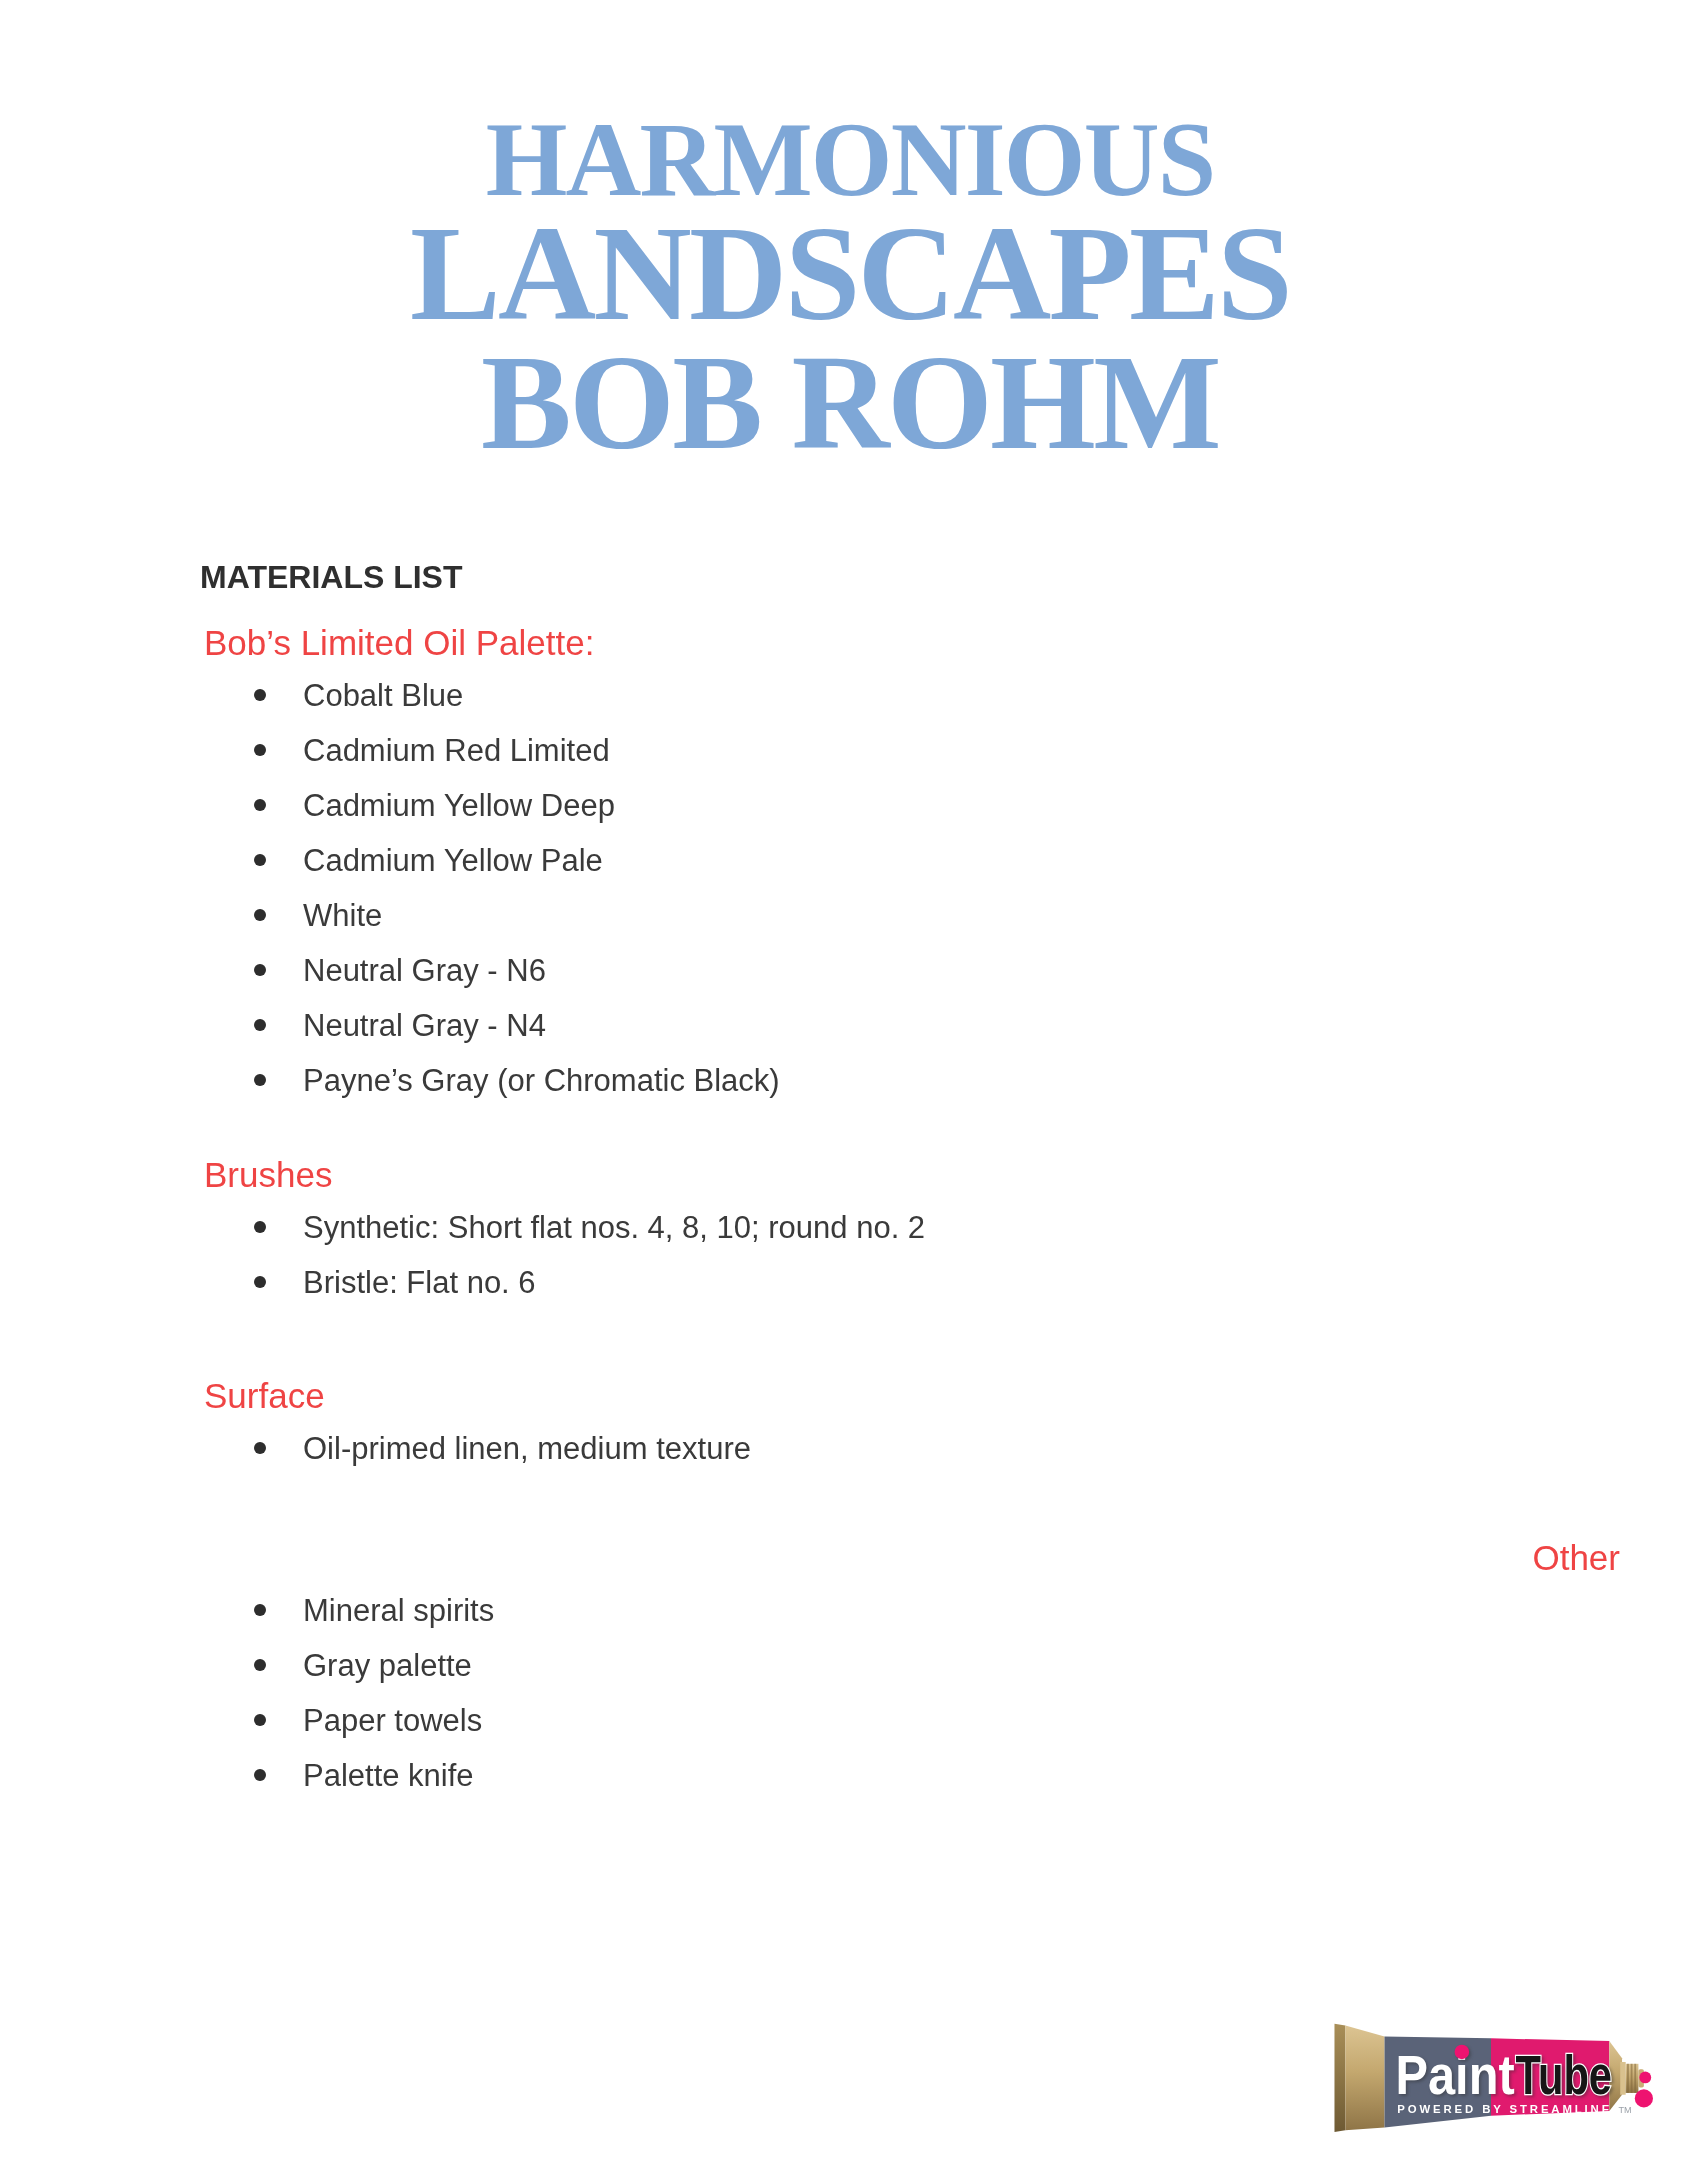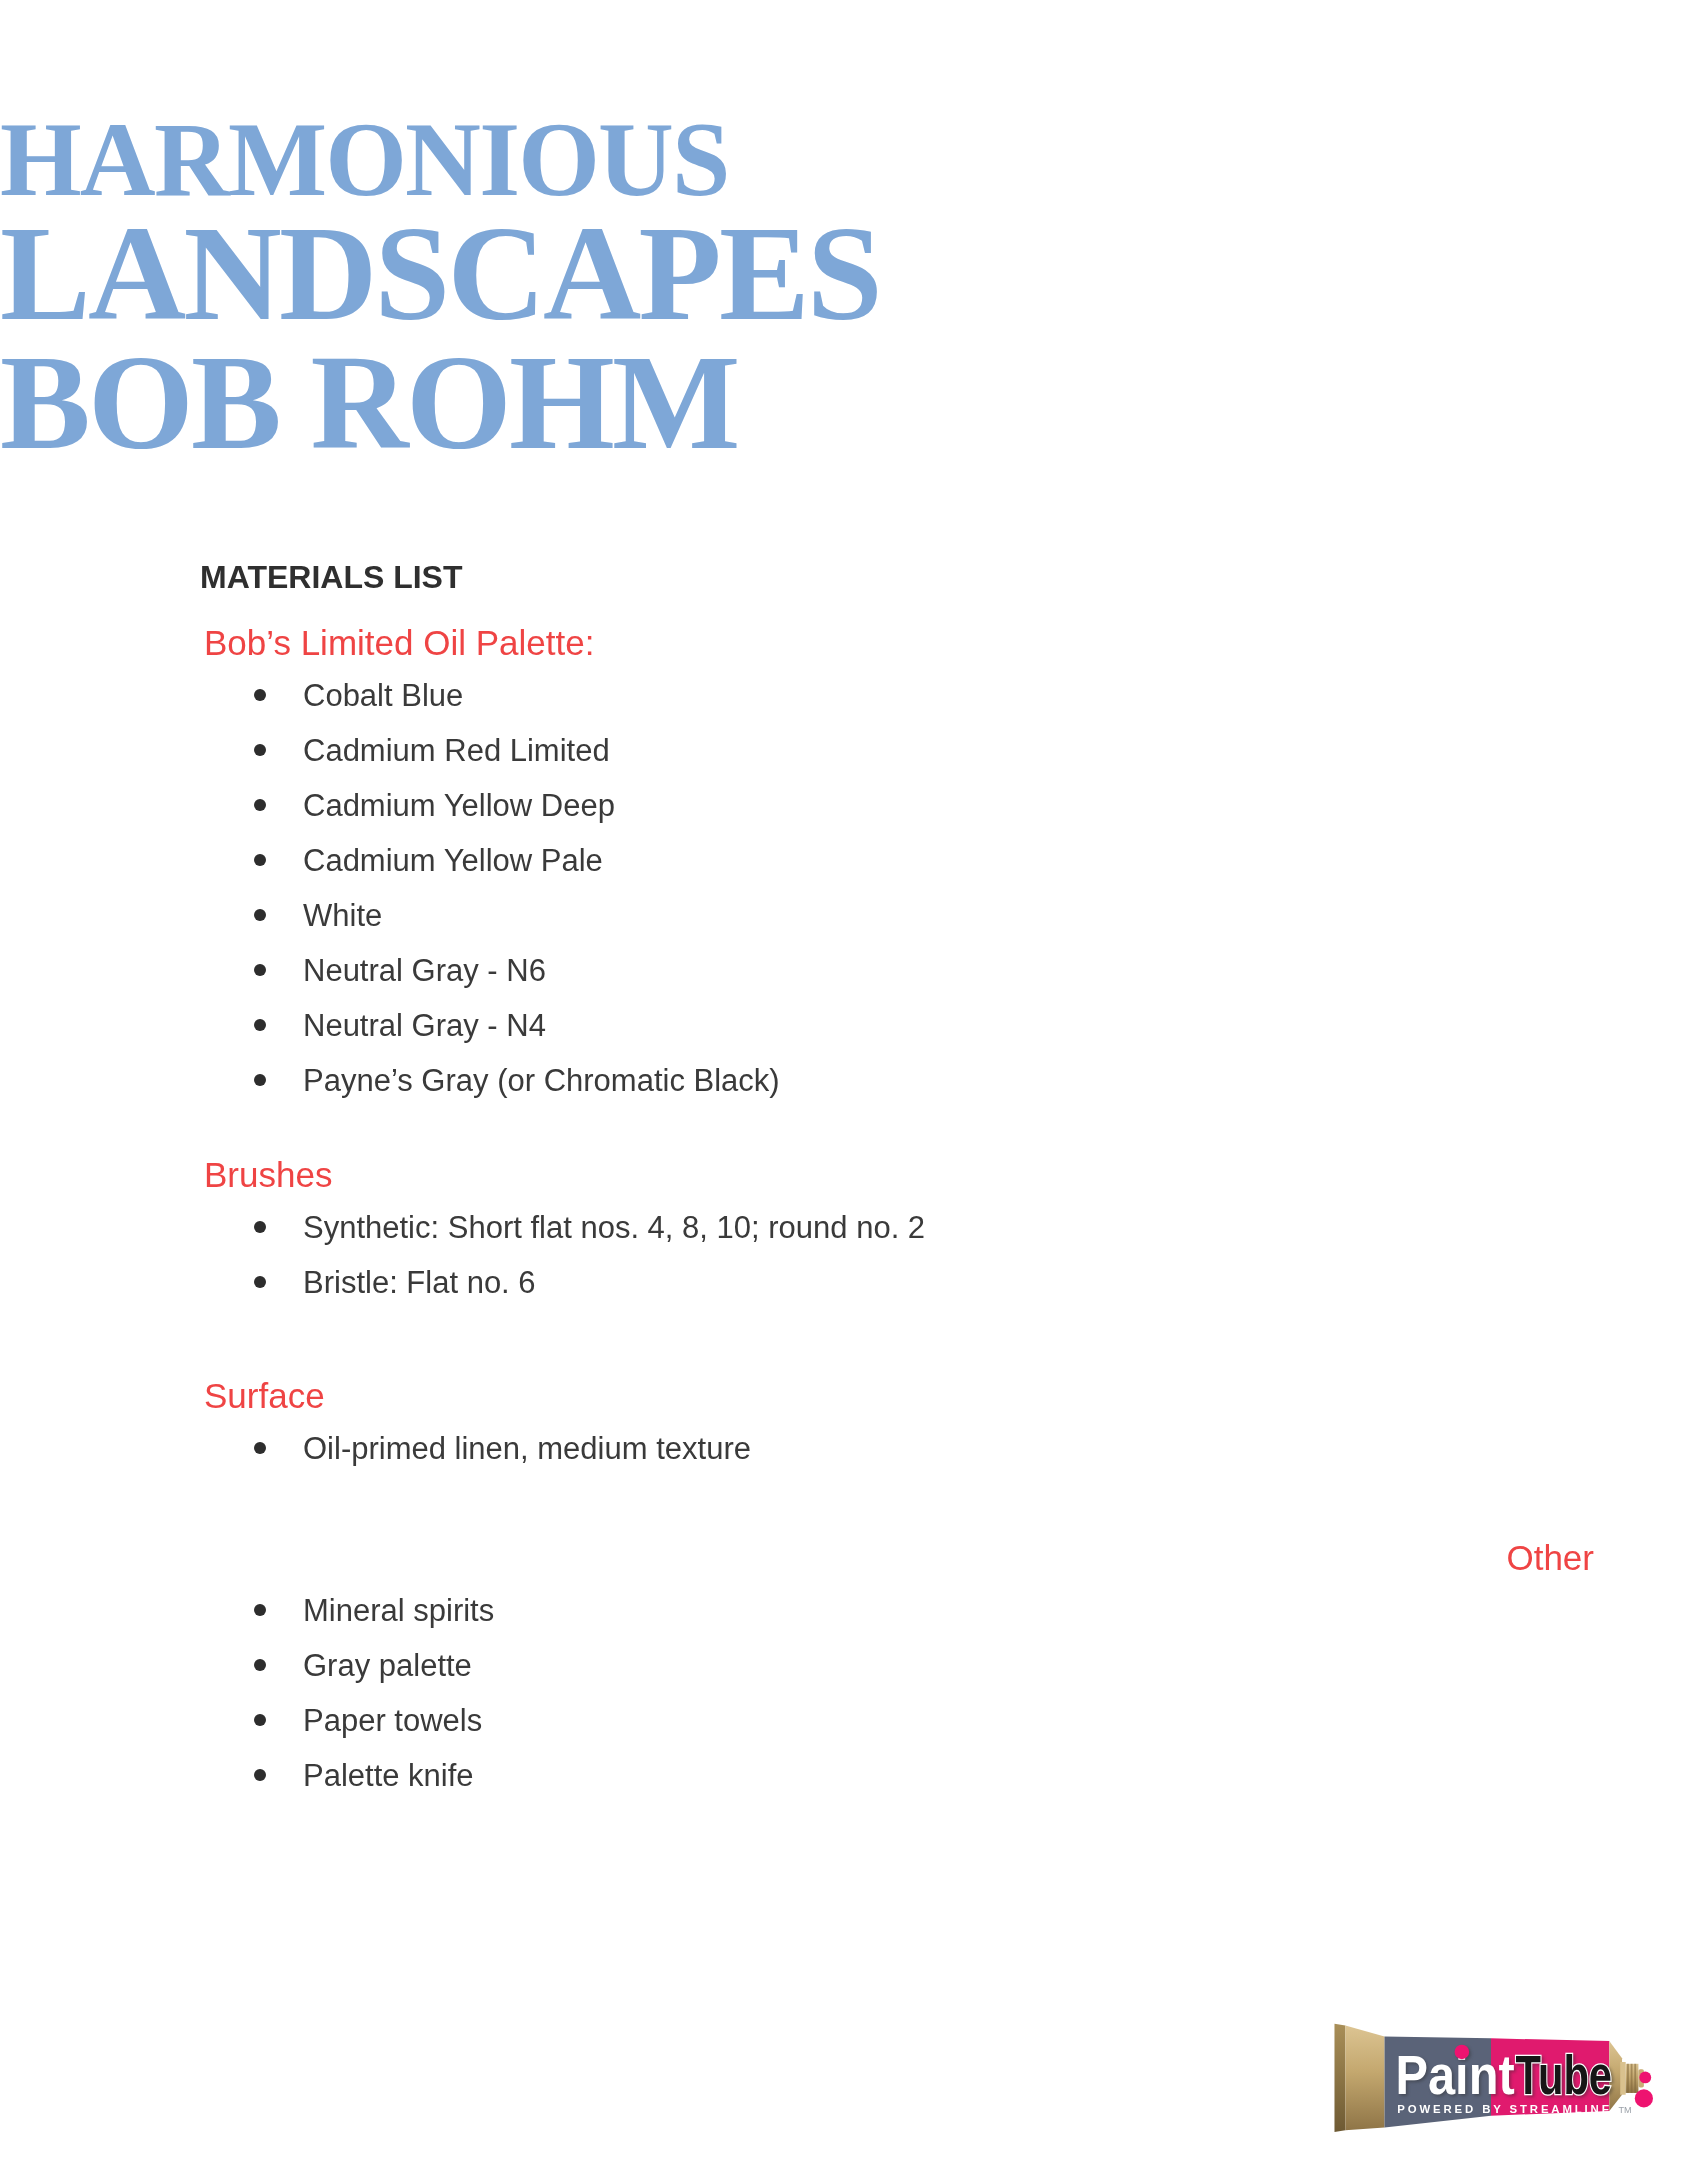--- a/index.html
+++ b/index.html
@@ -7,30 +7,30 @@
     position:relative;
     width:1700px;height:2182px;
     background:#ffffff;
     overflow:hidden;
     font-family:"Liberation Sans","DejaVu Sans",sans-serif;
     color:#3a3a3a;
   }
   
   .title-block{
     position:absolute;top:0;left:0;width:100%;
-    text-align:left;
+    text-align:center;
     font-family:"Liberation Serif","DejaVu Serif",serif;
     font-weight:bold;
     color:#7ea7d7;
   }
   .title-l1{font-size:105px;line-height:1;margin:107px 0 0 0;letter-spacing:-1.8px;}
   .title-l2{font-size:136px;line-height:1;margin:-7.3px 0 0 0;letter-spacing:-2.7px;}
   .title-l3{font-size:136px;line-height:1;margin:-6.4px 0 0 0;letter-spacing:-2.7px;}
   
-  .content{position:absolute;top:0;left:200px;right:102px;}
+  .content{position:absolute;top:0;left:200px;right:76px;}
   .doc-heading{
     font-size:32px;line-height:40px;font-weight:bold;color:#2f2f2f;
     margin:557px 0 0 0;
   }
   .section-label{font-size:35px;line-height:40px;font-weight:normal;margin:4px;color:#ef4444;}
   .label-palette{margin-top:25.5px;}
   .label-brushes{margin-top:52px;}
   .label-surface{margin-top:71px;}
   .label-other{margin-top:67px;text-align:right;}
   ul.bullet-list{list-style:none;margin:0;padding:0;}

